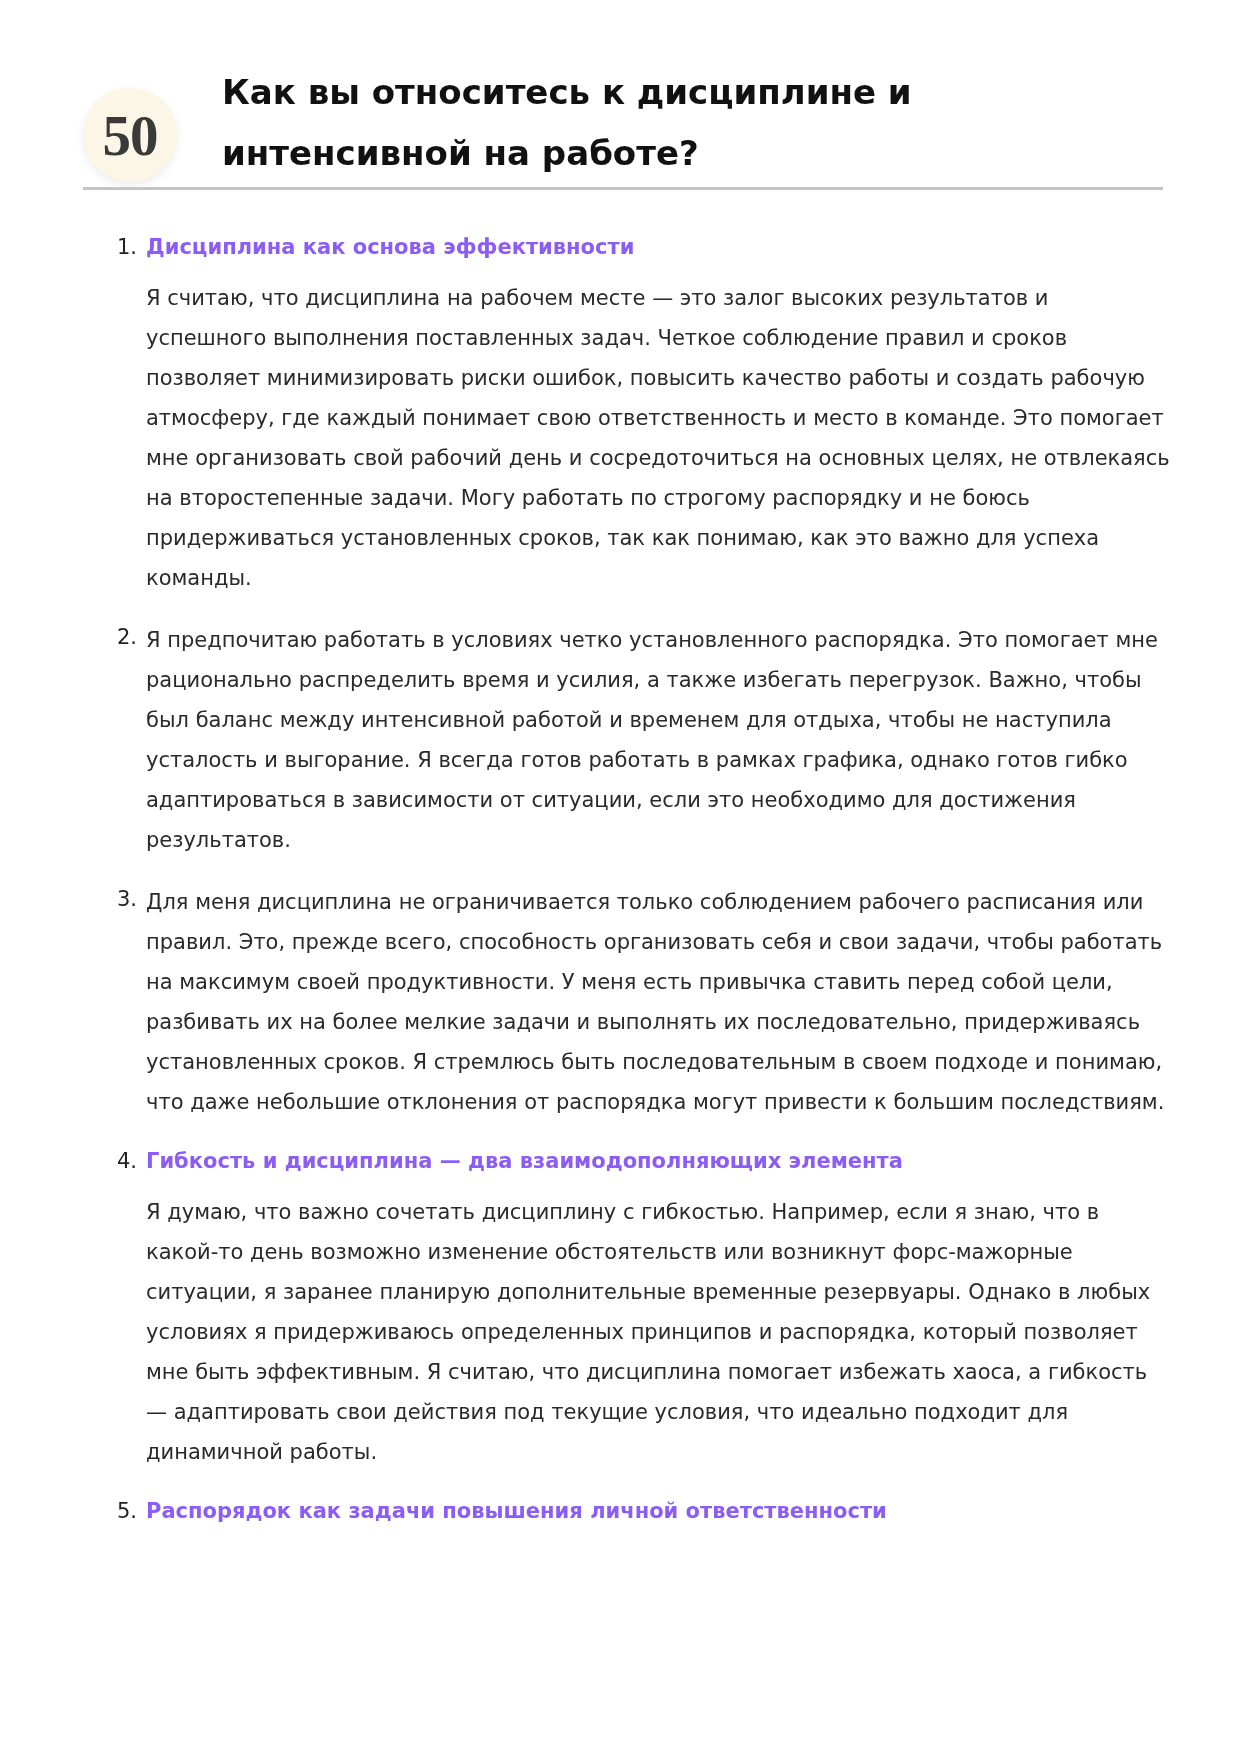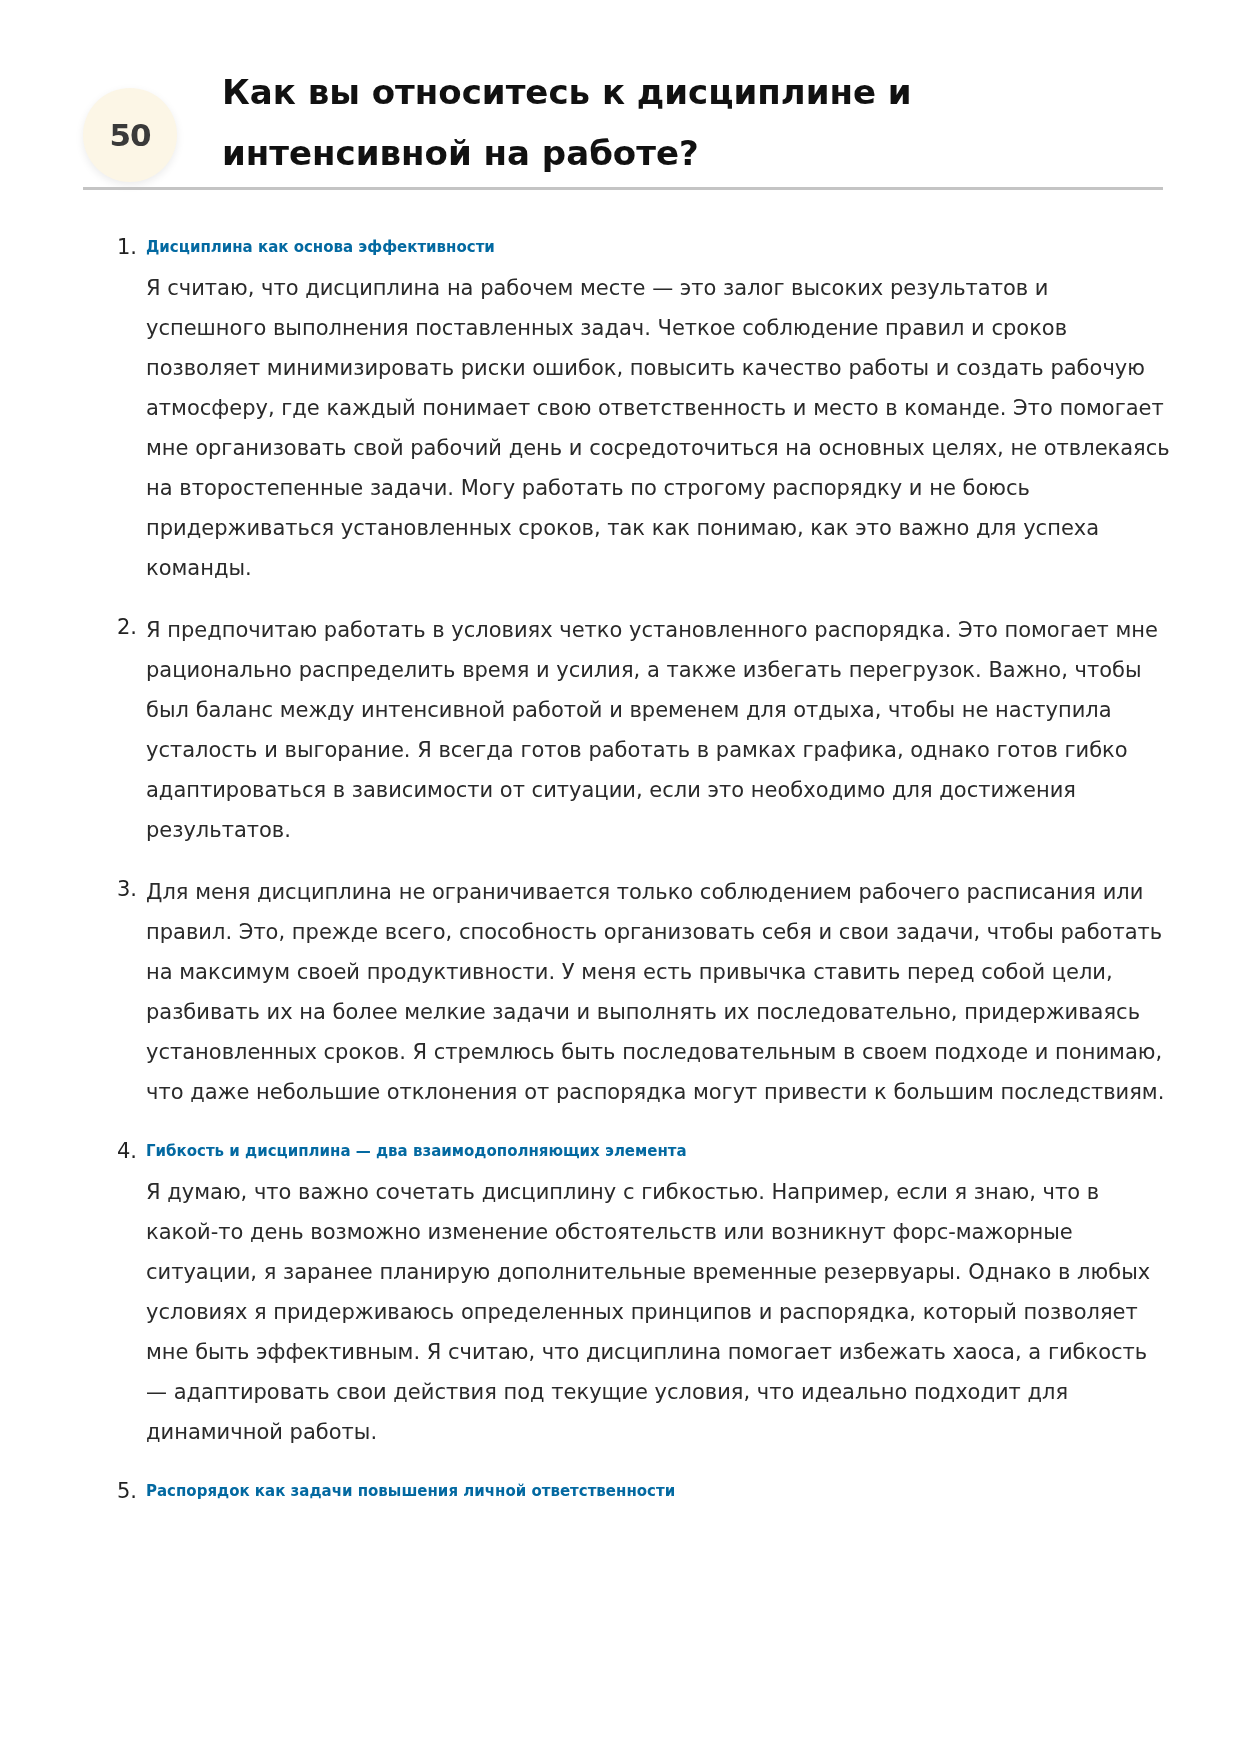--- a/index.html
+++ b/index.html
@@ -2,29 +2,29 @@
 <html><head>
 <meta charset="utf-8">
 <style>
   html, body { margin: 0; padding: 0; background: #ffffff; }
   body { width: 1239px; height: 1753px; overflow: hidden; position: relative;
          font-family: "DejaVu Sans", "Liberation Sans", sans-serif; color: #1a1a1a; }
   .header { position: absolute; left: 83px; top: 56px; width: 1080px; height: 134px; }
   .badge { position: absolute; left: 0; top: 32px; width: 94px; height: 94px; border-radius: 50%;
            background: #fcf6e6; box-shadow: 0 3px 8px rgba(0,0,0,0.08);
            display: flex; align-items: center; justify-content: center;
-           font-weight: bold; font-size: 31px; color: #3a3a3a; letter-spacing: -1px; }
+           font-weight: bold; font-size: 57px; color: #3a3a3a; letter-spacing: -1px; font-family: Liberation Serif, serif; }
   .title { position: absolute; left: 139px; top: 6px; width: 930px;
            font-weight: bold; font-size: 34px; line-height: 61px; color: #111; margin: 0; }
   .rule { position: absolute; left: 83px; top: 187px; width: 1080px; height: 3px; background: #c4c4c4; }
   .list { position: absolute; left: 112px; top: 230px; width: 1060px; margin: 0; padding: 0; list-style: none; }
   .item { position: relative; padding-left: 34px; margin-bottom: 22px; }
   .num { position: absolute; left: 5px; top: 0; font-size: 21px; line-height: 34px; color: #222; }
-  .head { font-weight: bold; font-size: 15px; line-height: 34px; color: #0369a1; display: block; }
-  .body { font-size: 21px; line-height: 40px; color: #2a2a2a; display: block; margin-top: 4px; }
+  .head { font-weight: bold; font-size: 21px; line-height: 34px; color: #8b5cf6; display: block; }
+  .body { font-size: 21px; line-height: 40px; color: #2a2a2a; display: block; margin-top: 14px; }
 </style>
 </head>
 <body>
 
 <div class="header">
   <div class="badge">50</div>
   <h1 class="title">Как вы относитесь к дисциплине и интенсивной на работе?</h1>
 </div>
 <div class="rule"></div>
 

